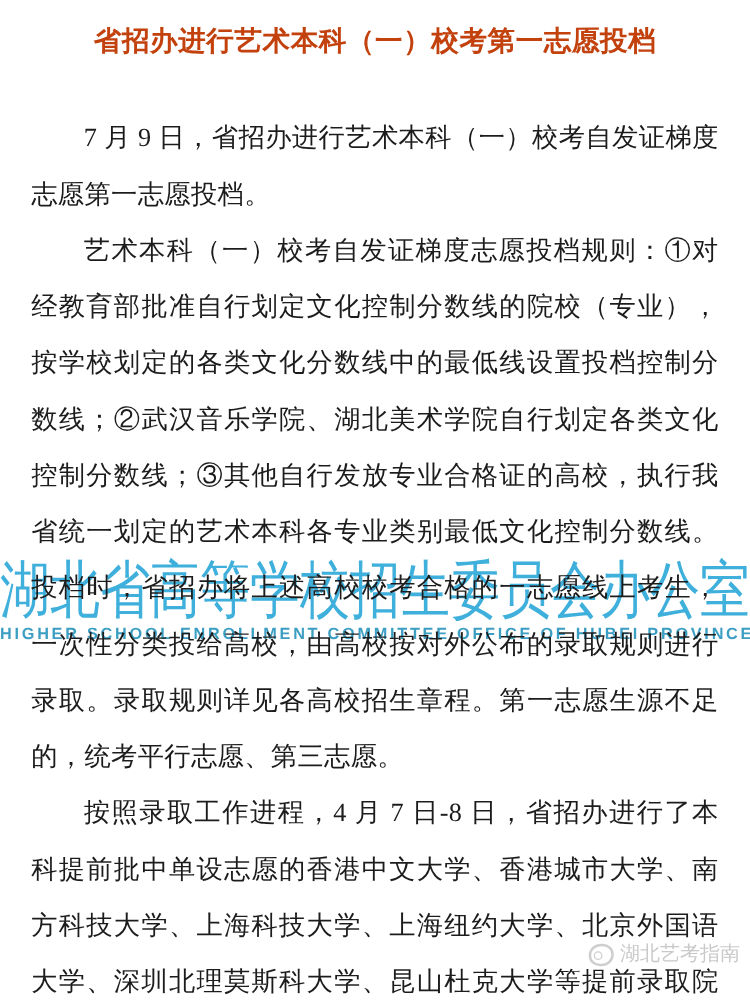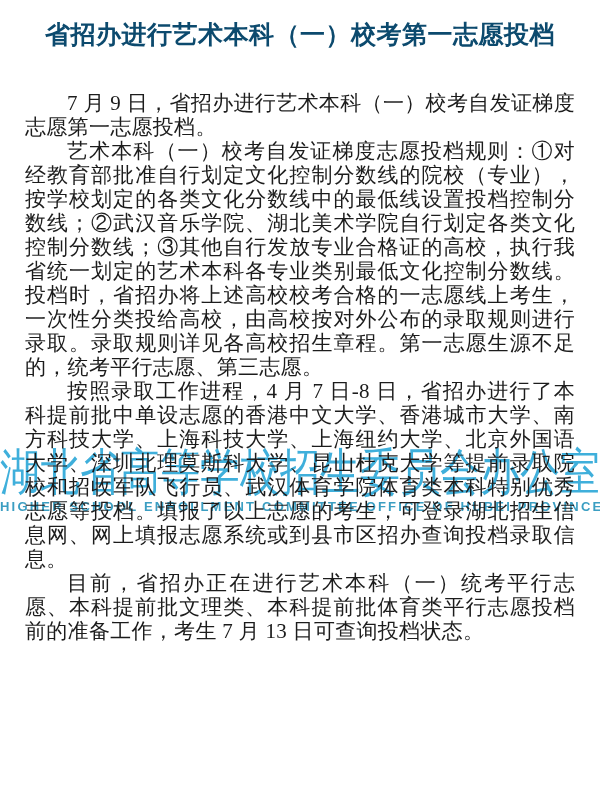--- a/index.html
+++ b/index.html
@@ -50,30 +50,30 @@
   
   .content {
     position: relative;
     z-index: 2;
     padding: 0 25px;
     color: #1c1c1c;
   }
   .doc-title {
     padding-top: 18px;
     margin: 0 0 40px 0;
-    font-size: 25px;
+    font-size: 22px;
     font-weight: bold;
     text-align: center;
     letter-spacing: 0.5px;
-    color: #0c4a6e;
+    color: #c2410c;
   }
   .doc-body p {
     margin: 0;
     font-size: 21px;
-    line-height: 24px;
+    line-height: 45px;
     text-indent: 2em;
     text-align: justify;
     letter-spacing: 0.3px;
   }
 
   
   .wm-site {
     position: absolute;
     top: 724px; left: 146px;
     z-index: 3;
@@ -130,14 +130,18 @@
     <h1 class="doc-title">省招办进行艺术本科（一）校考第一志愿投档</h1>
     <div class="doc-body">
       <p>7 月 9 日，省招办进行艺术本科（一）校考自发证梯度志愿第一志愿投档。</p>
       <p>艺术本科（一）校考自发证梯度志愿投档规则：①对经教育部批准自行划定文化控制分数线的院校（专业），按学校划定的各类文化分数线中的最低线设置投档控制分数线；②武汉音乐学院、湖北美术学院自行划定各类文化控制分数线；③其他自行发放专业合格证的高校，执行我省统一划定的艺术本科各专业类别最低文化控制分数线。投档时，省招办将上述高校校考合格的一志愿线上考生，一次性分类投给高校，由高校按对外公布的录取规则进行录取。录取规则详见各高校招生章程。第一志愿生源不足的，统考平行志愿、第三志愿。</p>
       <p>按照录取工作进程，4 月 7 日-8 日，省招办进行了本科提前批中单设志愿的香港中文大学、香港城市大学、南方科技大学、上海科技大学、上海纽约大学、北京外国语大学、深圳北理莫斯科大学、昆山杜克大学等提前录取院校和招收军队飞行员、武汉体育学院体育类本科特别优秀志愿等投档。填报了以上志愿的考生，可登录湖北招生信息网、网上填报志愿系统或到县市区招办查询投档录取信息。</p>
       <p>目前，省招办正在进行艺术本科（一）统考平行志愿、本科提前批文理类、本科提前批体育类平行志愿投档前的准备工作，考生 7 月 13 日可查询投档状态。</p>
     </div>
   </div>
 
 
+  <div class="source-badge">
+    <span class="badge-icon"></span>
+    <span>湖北艺考指南</span>
+  </div>
 
 </div>
 
 </body></html>

